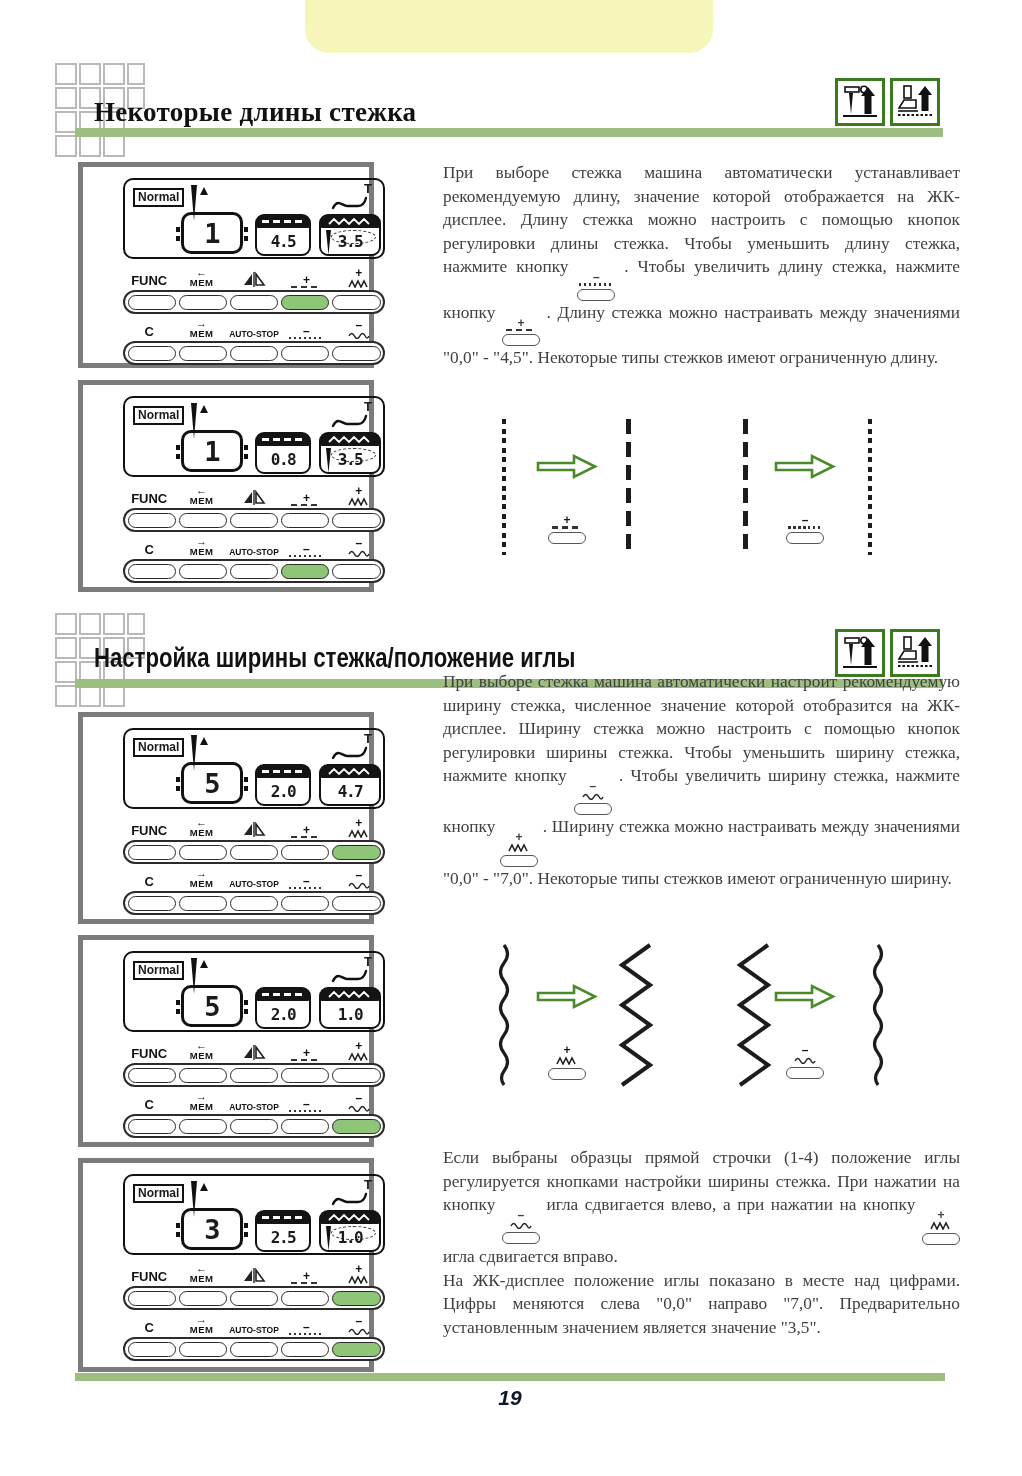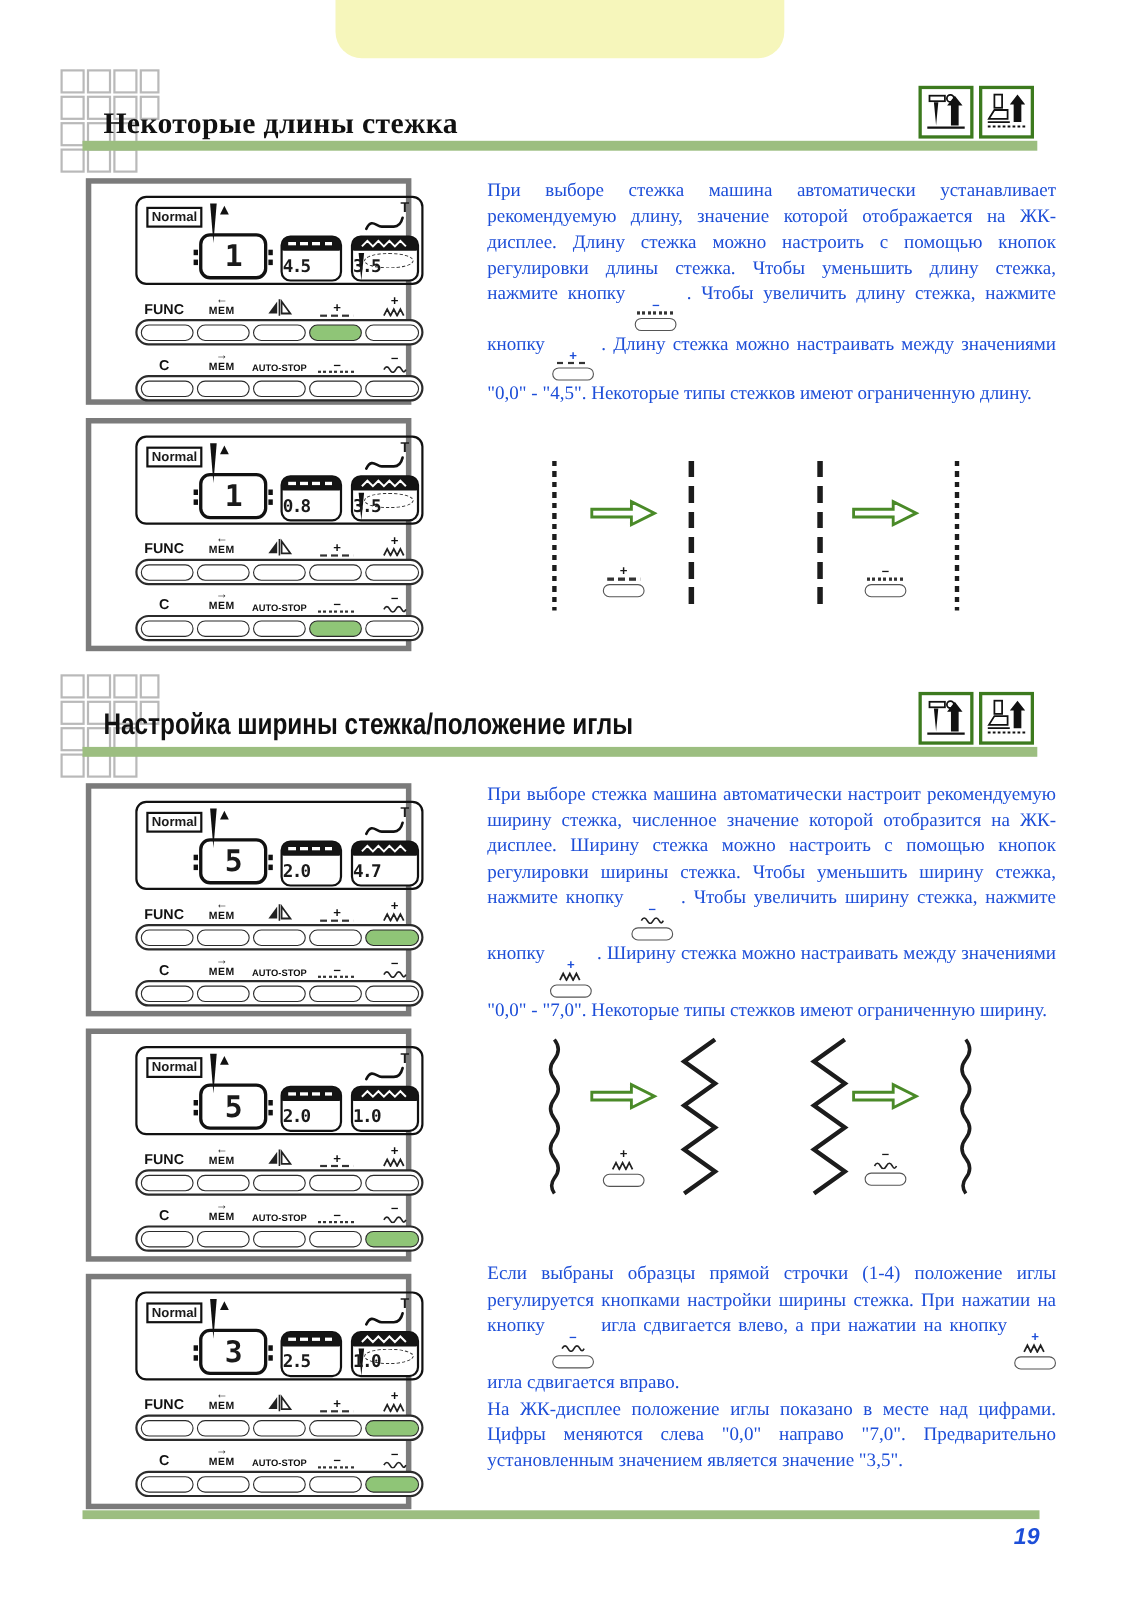--- a/index.html
+++ b/index.html
@@ -45,21 +45,21 @@
   .tick{position:absolute;width:4px;height:5px;background:#111}
   .tl1{left:-8px;top:12px}.tl2{left:-8px;top:21px}.tr1{right:-8px;top:12px}.tr2{right:-8px;top:21px}
 
   .val-box{position:absolute;top:34px;width:56px;height:42px;border:2px solid #111;
        border-radius:9px;background:#fff;box-sizing:border-box}
   .len-box{left:130px}
   .wid-box{left:194px;width:62px}
   .band{position:absolute;top:-1px;left:-1px;right:-1px;height:13px;background:#141414;
        border-radius:8px 8px 2px 2px;display:flex;align-items:center;justify-content:center;overflow:hidden}
   .dash-row{width:76%;height:3px;background:repeating-linear-gradient(90deg,#fff 0 7px,transparent 7px 11px)}
-  .val-area{position:absolute;left:0;right:0;top:12px;bottom:0;display:flex;align-items:center;}
+  .val-area{position:absolute;left:0;right:0;top:12px;bottom:0;display:flex;align-items:center;justify-content:center}
   .lcd-val{font:bold 16px "DejaVu Sans Mono",monospace;letter-spacing:-1.5px}
   .wid-needle{position:absolute;left:3px;top:13px}
   .oval{position:absolute;left:10px;right:3px;top:14px;height:12px;border:1.5px dashed #333;border-radius:50%}
 
   .lbl-row{position:absolute;left:40px;width:262px;height:21px;display:flex}
   .lr1{top:100px}.lr2{top:151px}
   .lbl-cell{flex:1;display:flex;align-items:flex-end;justify-content:center;
        font:bold 13px "Liberation Sans",sans-serif;color:#111}
   .lbl-auto{font:bold 8.5px "Liberation Sans",sans-serif;letter-spacing:0}
   .mem{display:flex;flex-direction:column;align-items:center;line-height:8px}
@@ -74,44 +74,44 @@
 
   
   .sym{display:inline-flex;flex-direction:column;align-items:center;gap:1px;vertical-align:-9px}
   .s-top{font:bold 12px "Liberation Sans",sans-serif;line-height:8px;height:9px}
   .s-dash{width:30px;height:2.5px;background:repeating-linear-gradient(90deg,#333 0 6px,transparent 6px 10px)}
   .s-dots{width:34px;height:2.5px;background:repeating-linear-gradient(90deg,#333 0 2.5px,transparent 2.5px 5px)}
   .s-pill{width:36px;height:10px;border:1.6px solid #555;border-radius:6px;margin-top:2px;background:#fff}
 
   
   .para{position:absolute;left:443px;width:517px;font:17.3px/23.6px "Liberation Serif",serif;
-        text-align:justify;color:#1d4ed8}
-  .t1{top:161px}.t2{top:710px}.t3{top:1146px}
+        text-align:justify;color:#404040}
+  .t1{top:161px}.t2{top:670px}.t3{top:1146px}
 
   
   .diagram{position:absolute;width:440px;height:165px}
   .dg1{left:480px;top:413px}
   .dg2{left:480px;top:943px}
   .stitch{position:absolute;top:6px}
   .dot-line{width:4px;height:136px;background:repeating-linear-gradient(180deg,#1c1c1c 0 5px,transparent 5px 9.5px)}
   .dash-line{width:5px;height:136px;background:repeating-linear-gradient(180deg,#1c1c1c 0 15px,transparent 15px 23px)}
   .st1{left:22px}.st2{left:146px}.st3{left:263px}.st4{left:388px}
   .wv{position:absolute;top:0}
   .wv1{left:16px}.wv2{left:390px}
   .zg{position:absolute;top:0}
   .zg1{left:136px}.zg2{left:254px}
   .arrow{position:absolute;top:40px}
   .ar1{left:56px}.ar2{left:294px}
   .dsym{position:absolute;top:88px}
   .ds1{left:68px}.ds2{left:306px}
 
   
   .fbar{position:absolute;left:75px;top:1373px;width:870px;height:8px;background:#9CBE80}
-  .pagenum{position:absolute;left:75px;top:1386px;width:870px;text-align:right;
-        font:italic bold 21px "Liberation Sans",sans-serif;color:#1d4ed8}
+  .pagenum{position:absolute;left:75px;top:1386px;width:870px;text-align:center;
+        font:italic bold 21px "Liberation Sans",sans-serif;color:#0f172a}
 </style>
 </head>
 <body>
 
 <div class="ytab"></div>
 
 <svg class="decor d1" viewBox="0 0 92 100">
   <g fill="none" stroke="#b9b9b9" stroke-width="2">
     <rect x="2" y="2" width="20" height="20"></rect>
       <rect x="26" y="2" width="20" height="20"></rect>

